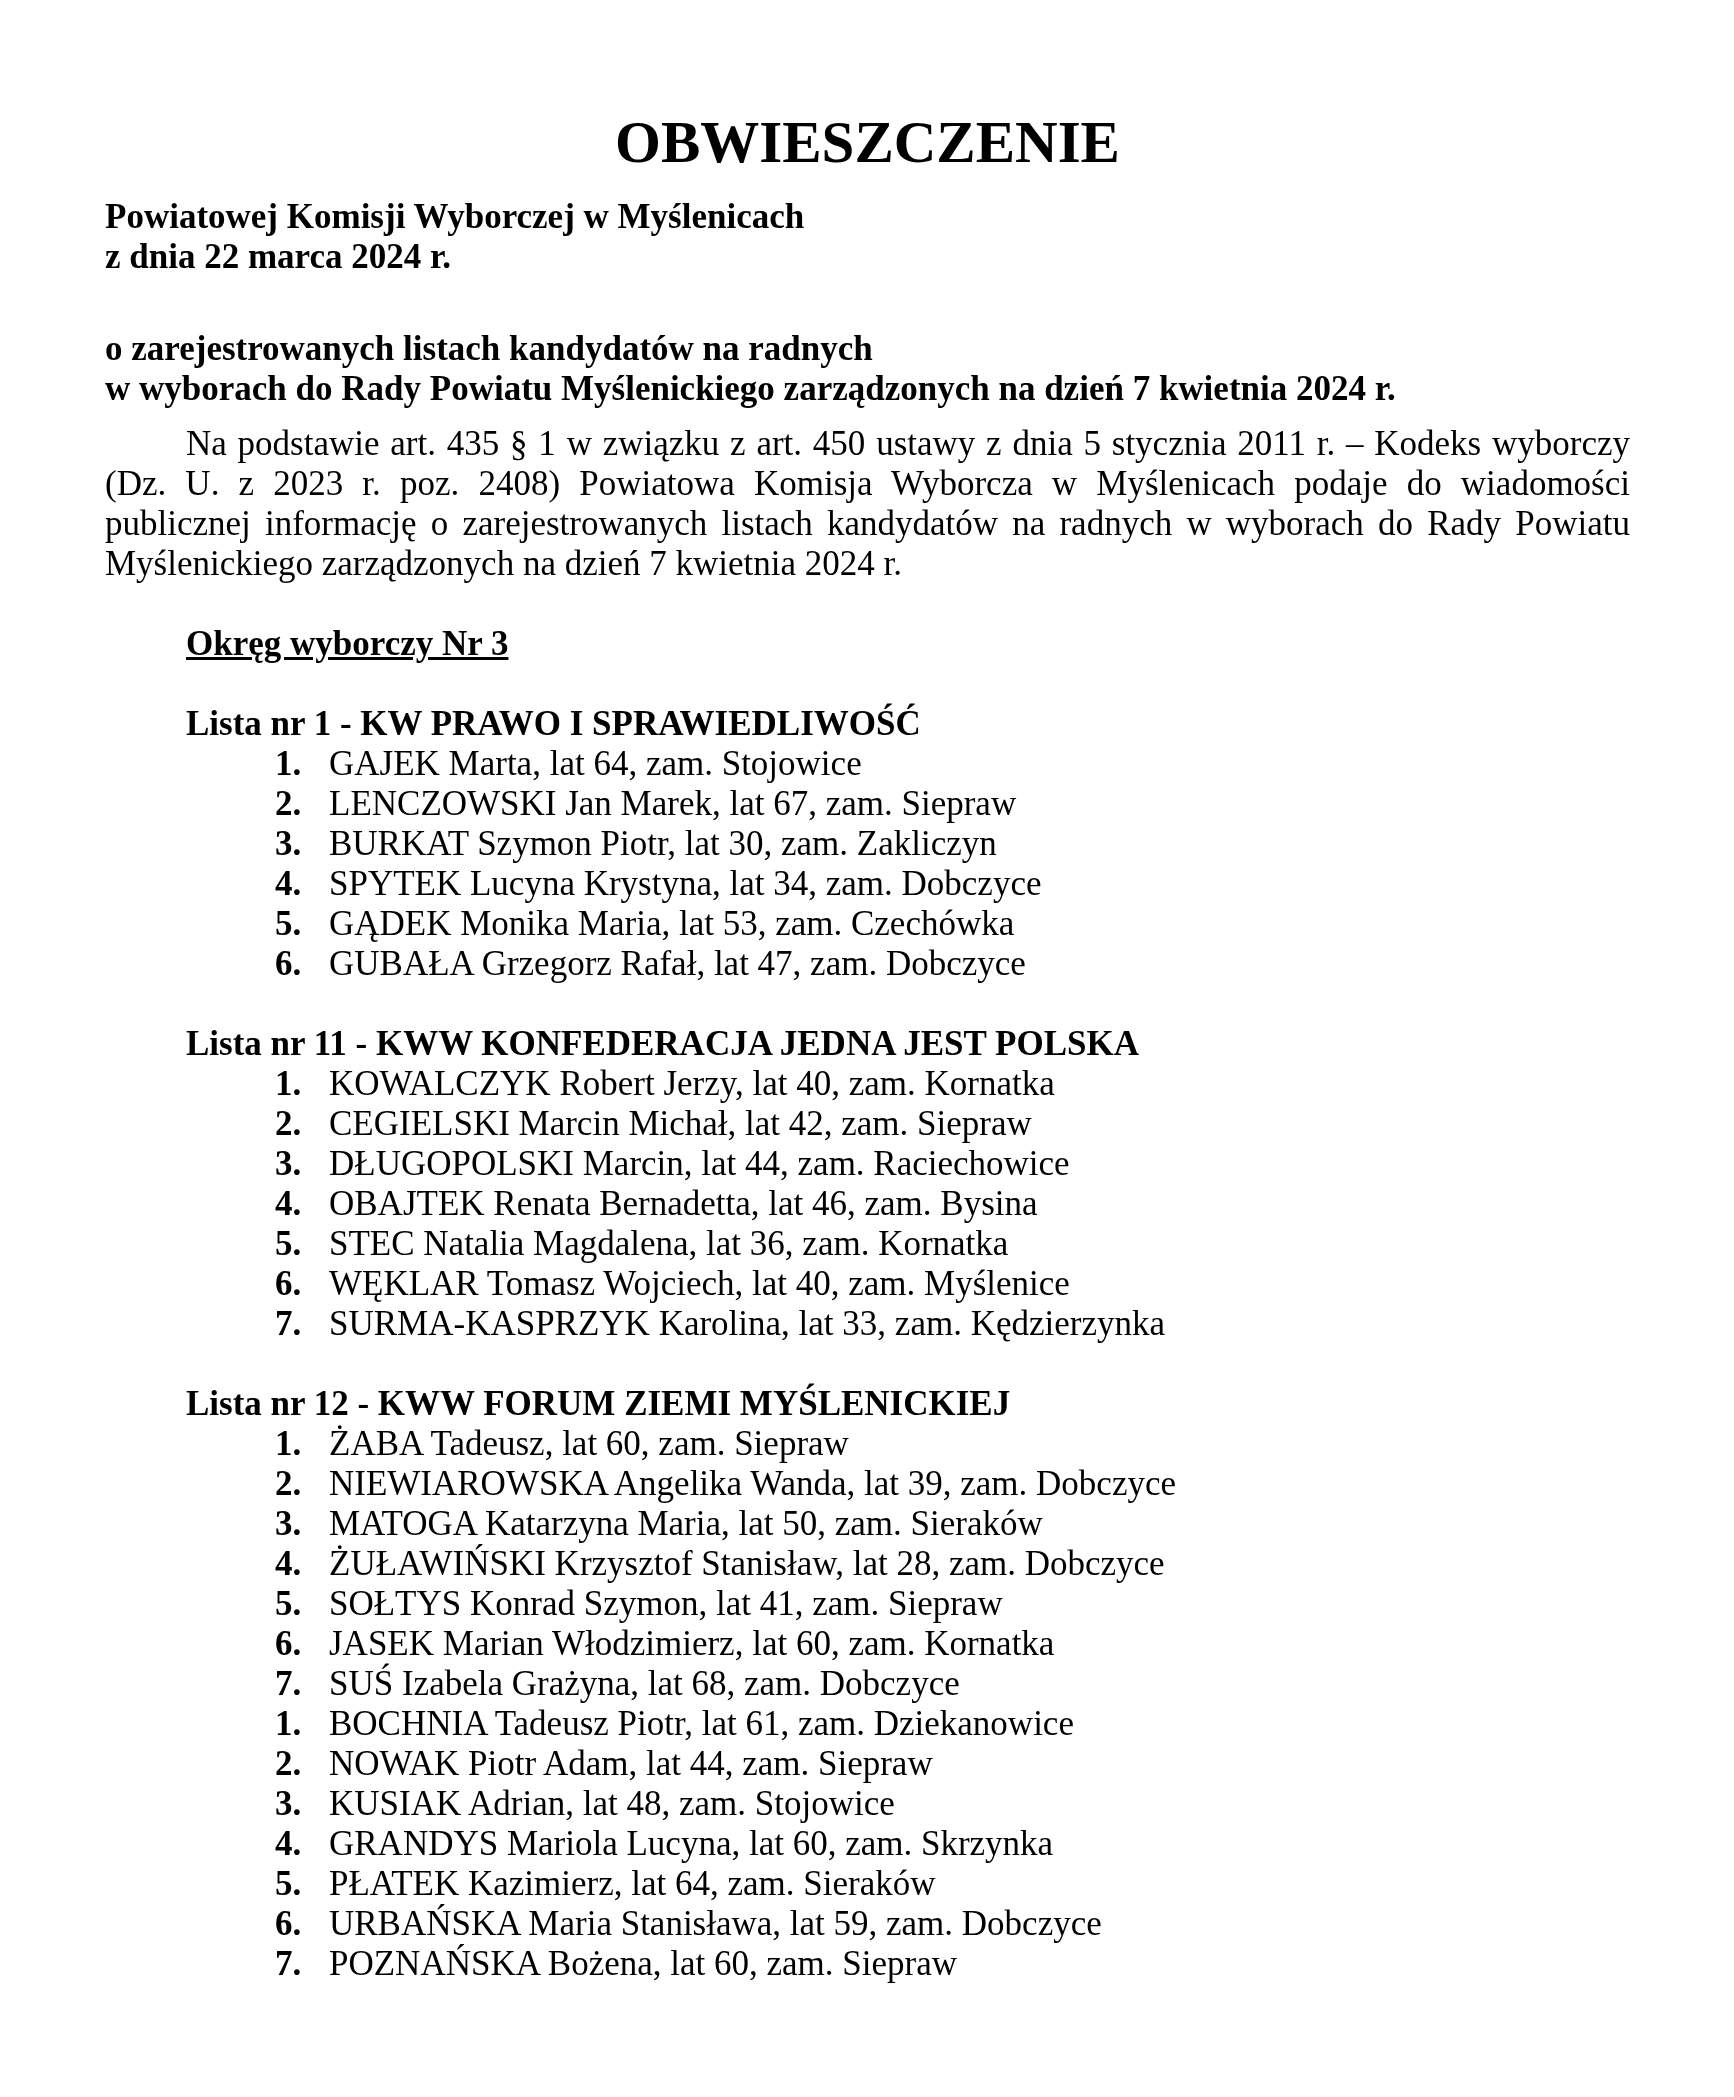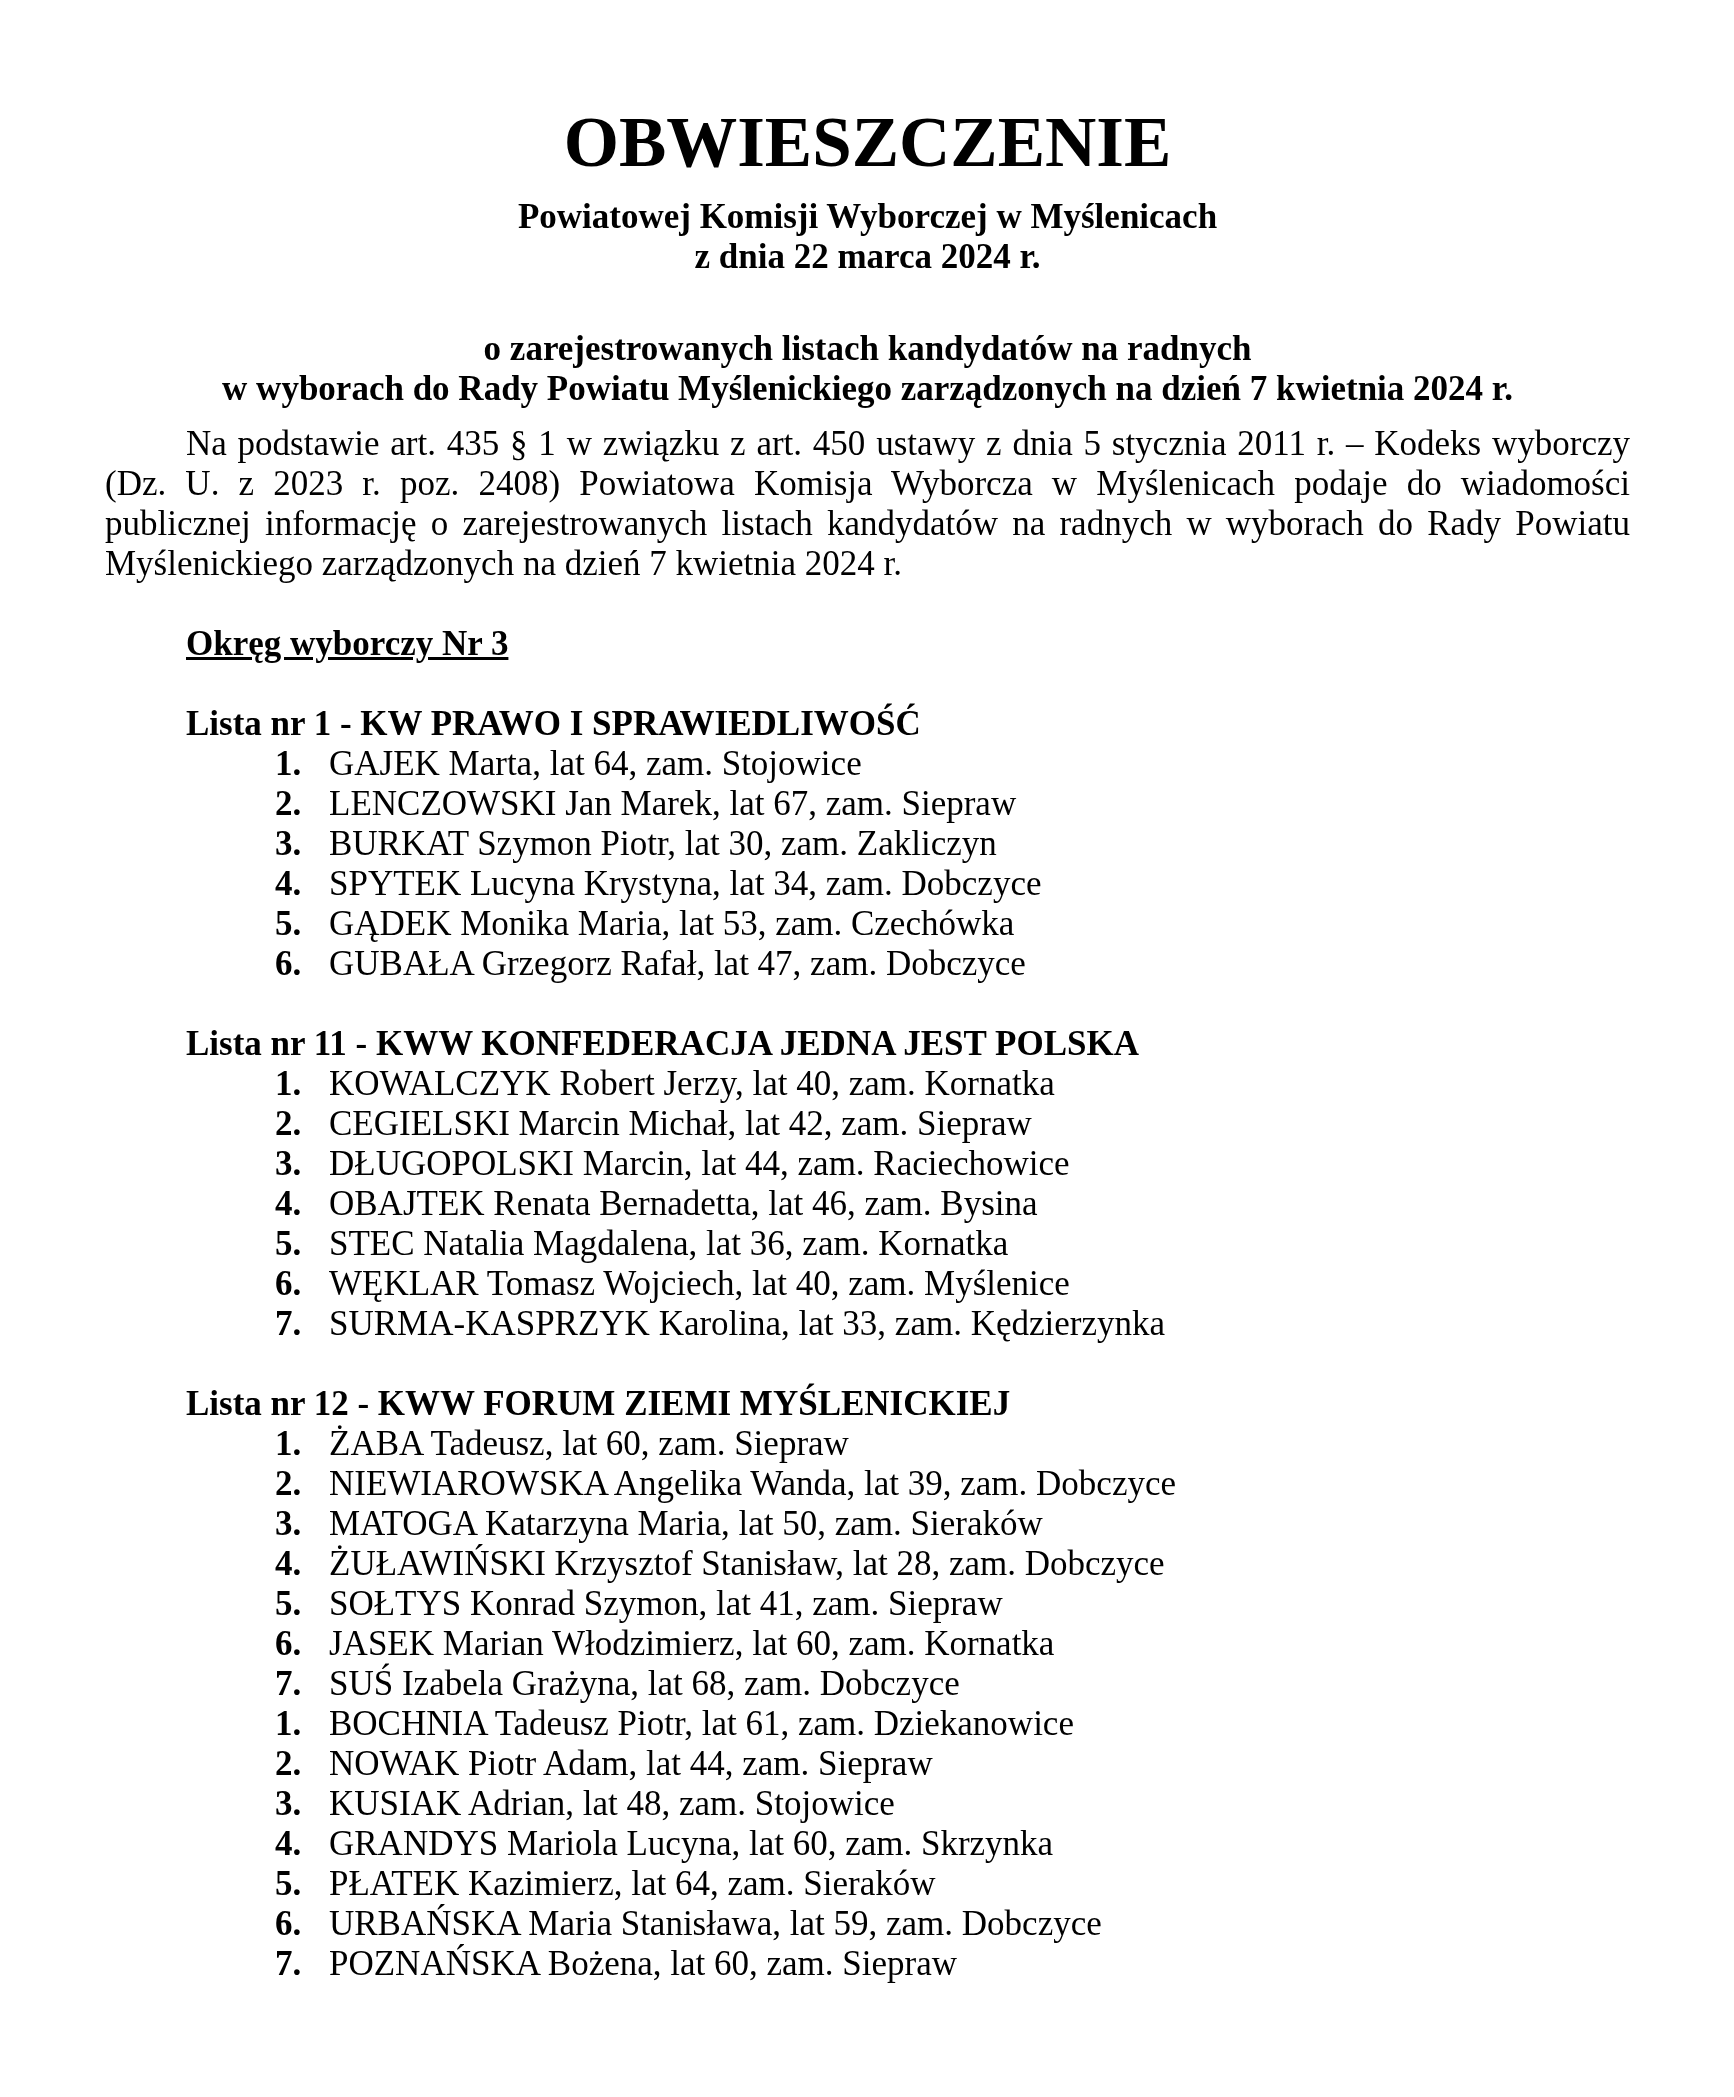--- a/index.html
+++ b/index.html
@@ -10,27 +10,27 @@
     background: #ffffff;
     color: #000000;
     font-family: "Liberation Serif", "DejaVu Serif", serif;
     font-size: 35px;
     line-height: 40px;
     box-sizing: border-box;
     padding: 71px 105px 0 105px;
     overflow: hidden;
   }
   .doc-title {
-    font-size: 71px;
+    font-size: 59px;
     font-weight: bold;
     line-height: 109px;
     text-align: center;
     margin: 17px 0 0 0;
   }
-  .center-line { text-align: center; font-weight: bold; }
+  .center-line { text-align: left; font-weight: bold; }
   .subject-block { margin-top: 52px; }
   .intro {
     margin: 14.7px 0 0 0;
     text-align: justify;
     text-indent: 81px;
   }
   .district-header {
     margin-top: 40px;
     font-weight: bold;
     padding-left: 81px;

